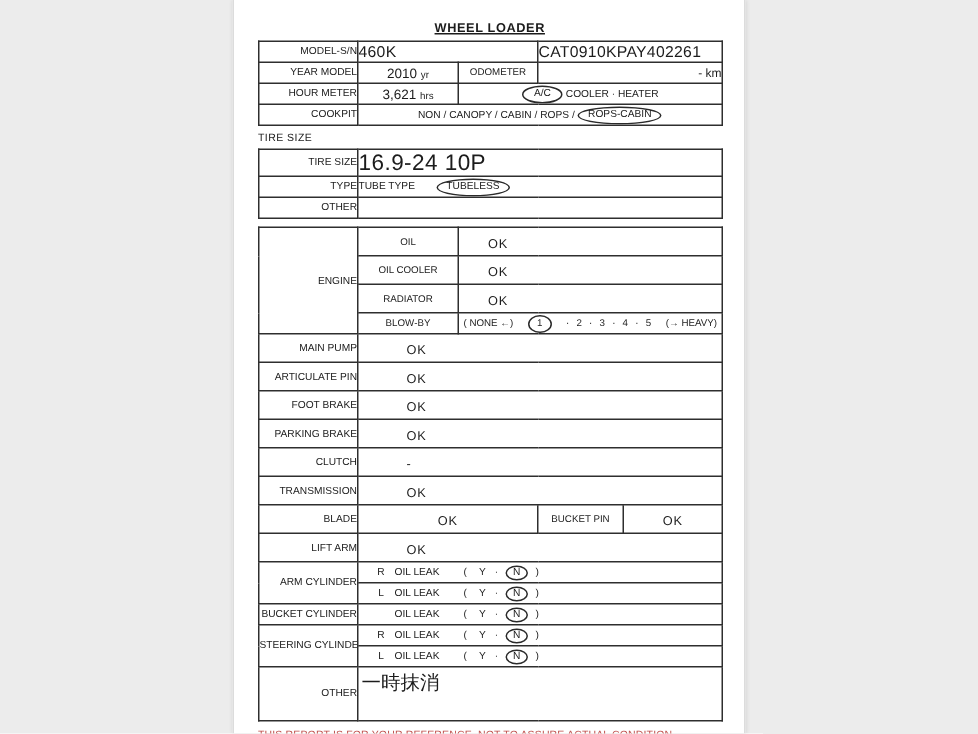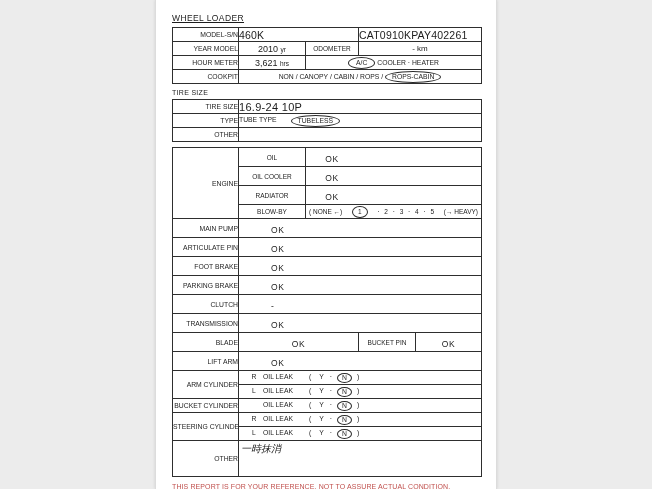--- a/index.html
+++ b/index.html
@@ -11,77 +11,77 @@
   .page {
     position:absolute; left:155px; top:0; width:342px; height:489px;
     background:#ffffff;
     border-left:1px solid #dcdcdc; border-right:1px solid #dcdcdc;
     box-sizing:border-box;
     box-shadow:0 0 3px rgba(0,0,0,0.12);
   }
   .doc { position:absolute; left:16px; top:13px; width:309px; }
 
   .doc-title {
-    font-size:8.5px; font-weight:normal; letter-spacing:0.4px;
-    text-decoration:underline; margin:0 0 3px 0; line-height:11px;
+    font-size:8.5px; font-weight:bold; letter-spacing:0.4px;
+    text-decoration:underline; margin:0 0 3px 0; line-height:11px;text-align:center;
   }
   .section-label { font-size:7px; letter-spacing:0.3px; margin:4px 0 2px 0; line-height:9px; }
 
   table.tbl { border-collapse:collapse; table-layout:fixed; width:309px; }
   .tbl td {
     border:1px solid #2e2e2e; padding:0; overflow:hidden;
     white-space:nowrap; height:13px; vertical-align:middle;
   }
   .t1 td { height:13px; }
   .t3 { margin-top:5px; }
 
   .lbl   { font-size:6.8px; text-align:right; padding-right:2px; }
   .sub   { font-size:6.5px; text-align:center; }
   .lblmid{ font-size:6.5px; text-align:center; }
   .big   { font-size:10.5px; padding-left:2px; letter-spacing:0.2px; }
   .cen   { text-align:center; }
   .vnum  { font-size:9px; text-align:center; }
   .unit  { font-size:6.5px; }
-  .kmcell{ text-align:center; padding-right:24px; font-size:8px; }
+  .kmcell{ text-align:right; padding-right:24px; font-size:8px; }
   .small { font-size:6.8px; }
 
   .ok { font-size:8.5px; font-weight:normal; letter-spacing:0.6px; }
   .ok-std { margin-left:32px; }
   .ok-eng { display:inline-block; width:52px; text-align:center; margin-left:0; }
   .ok-blade { text-align:center; }
 
   .oval {
     display:inline-block; border:1px solid #2a2a2a; border-radius:50%;
     line-height:8px; padding:1px 7px; vertical-align:middle;
   }
   .oval-wide { padding:1px 6px; }
   .oval-num  { padding:1px 5px; }
   .oval-n    { padding:0px 4px; line-height:8px; }
 
-  .tiresize { font-size:11px; padding-left:8px; letter-spacing:0.3px;margin-top:33px; }
+  .tiresize { font-size:15px; padding-left:8px; letter-spacing:0.3px;margin-top:33px; }
   .tubetype { font-size:6.8px; padding-left:8px; }
   .tubetype .gap { margin-right:12px; }
 
   .blowby-cell { font-size:6.5px; }
   .blowby {
     display:flex; align-items:center; justify-content:space-between;
     padding:0 3px;
   }
   .blowby .scale { word-spacing:3px; }
 
   .cyl-cell { font-size:6.8px; }
   .cyl-side { display:inline-block; width:14px; text-align:center; margin-left:8px; }
   .cyl-leak { margin-left:2px; }
   .cyl-open { margin-left:16px; }
   .cyl-y    { margin-left:8px; }
   .cyl-dot  { margin-left:6px; }
   .cyl-oval { margin-left:5px; }
   .cyl-close{ margin-left:5px; }
 
-  .other-row td.content { vertical-align:top; font-size:10px; padding:1px 16px 0 2px; height:34px;font-style:italic; }
+  .other-row td.content { vertical-align:top; font-size:13px; padding:1px 16px 0 2px; height:34px; }
 
   .disclaimer { margin-top:6px; font-size:7px; line-height:8px; color:#c0504d; letter-spacing:0.1px; }
   .disclaimer div { white-space:nowrap; }
 </style>
 </head>
 <body>
 
 <div class="canvas">
   <div class="page">
     <div class="doc">

